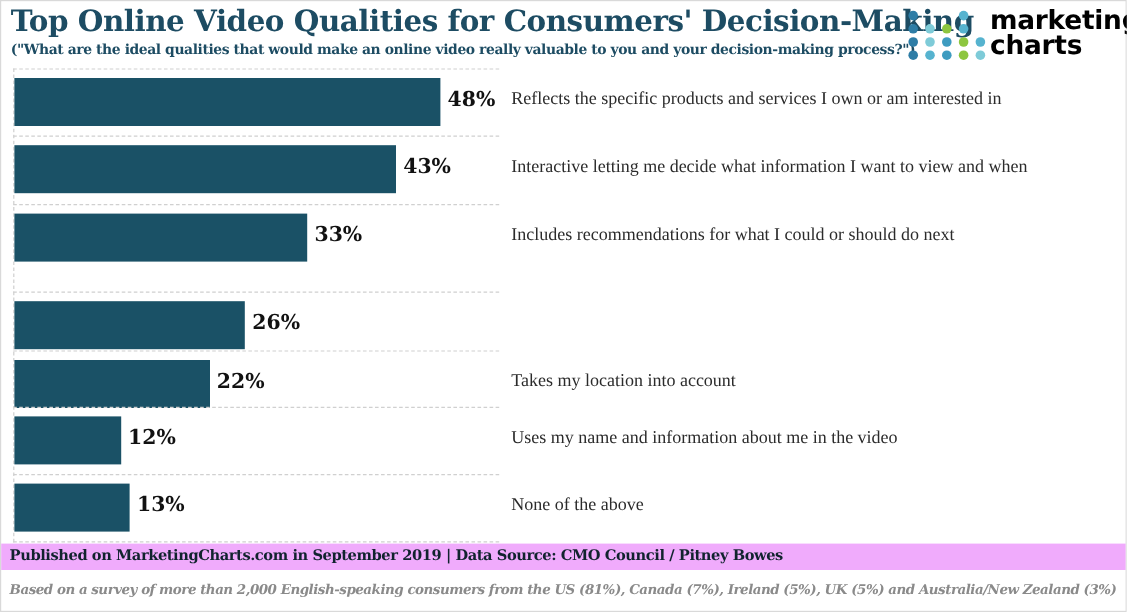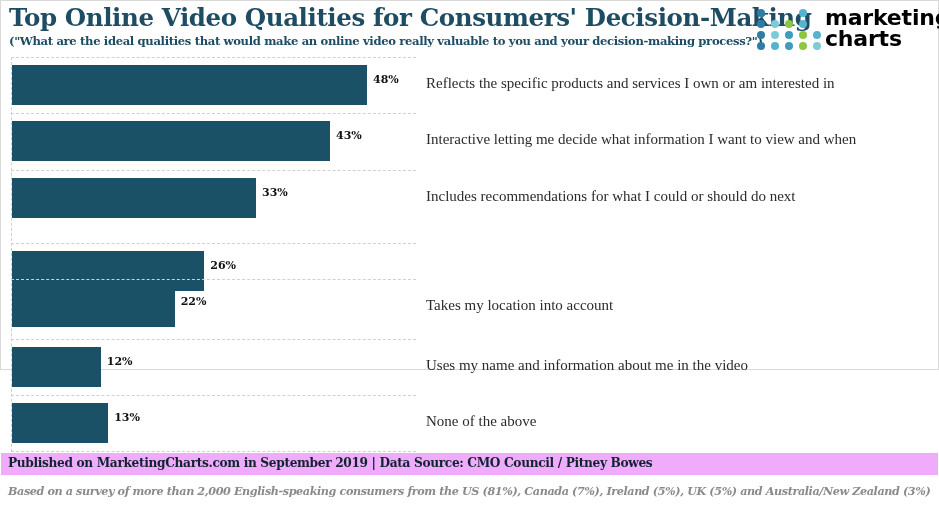--- a/index.html
+++ b/index.html
@@ -11,21 +11,21 @@
     width: 939px;
     height: 510px;
     font-family: "Liberation Serif", serif;
     overflow: hidden;
     position: relative;
   }
 
   #page {
     position: relative;
     width: 939px;
-    height: 370px;
+    height: 510px;
     background: #ffffff;
     box-sizing: border-box;
     border: 1px solid #d9d9d9;
   }
 
   
   .header {
     position: absolute;
     left: 0; top: 0;
     width: 939px;
@@ -123,21 +123,21 @@
     left: 11px;
     top: 8px;
     height: 40px;
     background: #1a5166;
   }
   .bar-value {
     position: absolute;
     top: 16px;
     font-family: "DejaVu Serif", serif;
     font-weight: bold;
-    font-size: 11px;
+    font-size: 17px;
     color: #111111;
     white-space: nowrap;
   }
   .bar-label {
     position: absolute;
     left: 425px;
     top: 18px;
     font-family: "Liberation Serif", serif;
     font-size: 15px;
     color: #2b2b2b;
@@ -230,21 +230,21 @@
         <div class="gridline"></div>
         <div class="bar" style="width: 244.062px; background: rgb(26, 81, 102);"></div>
         <div class="bar-value" style="left: 261.062px;">33%</div>
         <div class="bar-label">Includes recommendations for what I could or should do next</div>
       </div>
       <div class="row" style="top: 186px;">
         <div class="gridline"></div>
         <div class="bar" style="width: 192.292px; background: rgb(26, 81, 102);"></div>
         <div class="bar-value" style="left: 209.292px;">26%</div>
       </div>
-      <div class="row" style="top: 222px;">
+      <div class="row" style="top: 235px;">
         <div class="gridline"></div>
         <div class="bar" style="width: 162.708px; background: rgb(26, 81, 102);"></div>
         <div class="bar-value" style="left: 179.708px;">22%</div>
         <div class="bar-label">Takes my location into account</div>
       </div>
       <div class="row" style="top: 281.5px;">
         <div class="gridline"></div>
         <div class="bar" style="width: 88.75px; background: rgb(26, 81, 102);"></div>
         <div class="bar-value" style="left: 105.75px;">12%</div>
         <div class="bar-label">Uses my name and information about me in the video</div>

